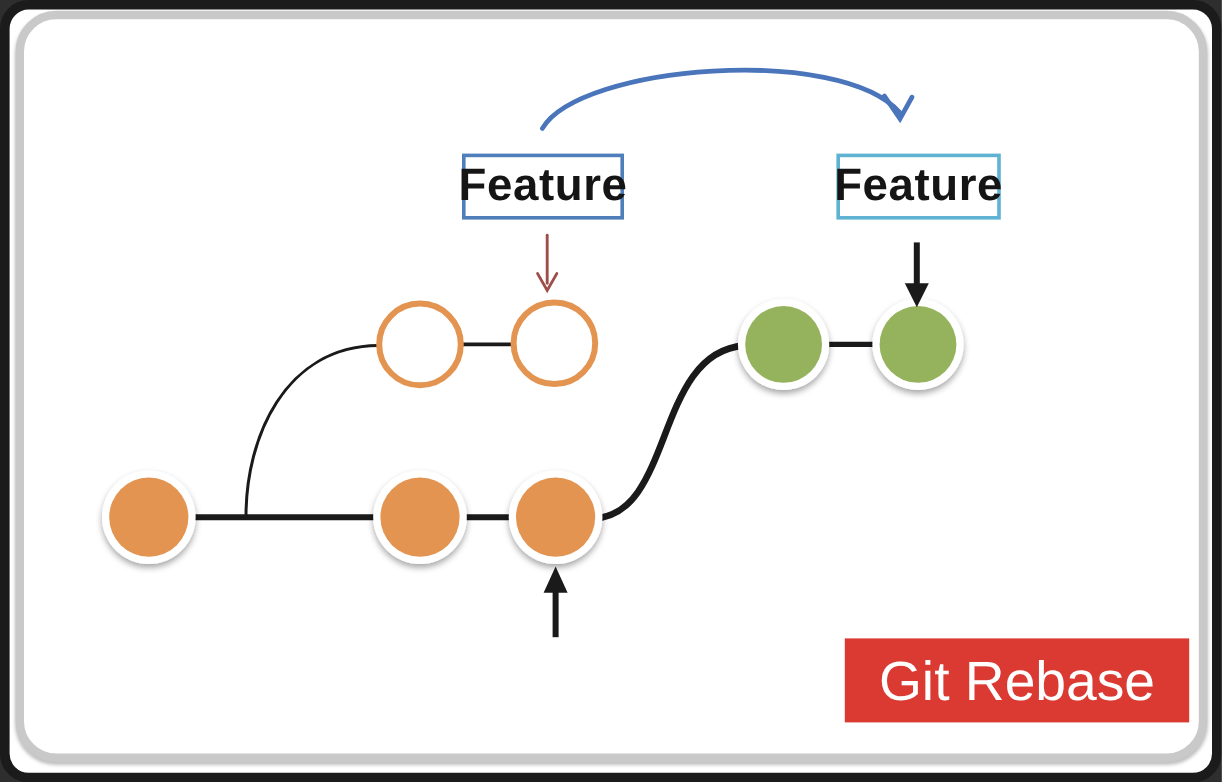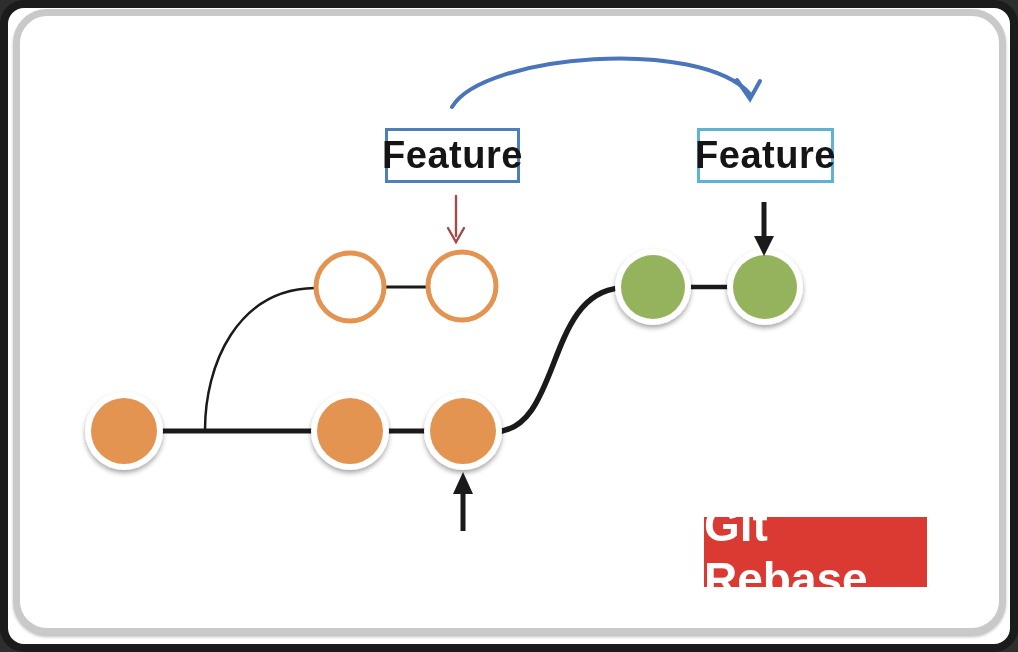--- a/index.html
+++ b/index.html
@@ -59,26 +59,26 @@
     font-size: 38px;
     letter-spacing: 0.5px;
   }
   .box.teal { border-color: var(--teal-box-border); }
   #feature-before { left: 385px; top: 128px; width: 135px; height: 55px; }
   #feature-after  { left: 697px; top: 128px; width: 137px; height: 55px; }
   #main-box       { left: 418px; top: 540px; width: 100px; height: 57px; }
 
   .banner {
     position: absolute;
-    left: 704px; top: 517px; width: 223px; height: 70px;
+    left: 704px; top: 532px; width: 287px; height: 70px;
     background: var(--banner-red);
     color: #ffffff;
     display: flex; align-items: center; justify-content: center;
     font-size: 46px;
-    font-weight: 700;
+    font-weight: 400;
   }
 </style>
 </head>
 <body>
 
 <div class="viewport">
   <div class="frame"></div>
   <div class="card"></div>
 
   <svg class="gfx" viewBox="0 0 1018 652" xmlns="http://www.w3.org/2000/svg">

